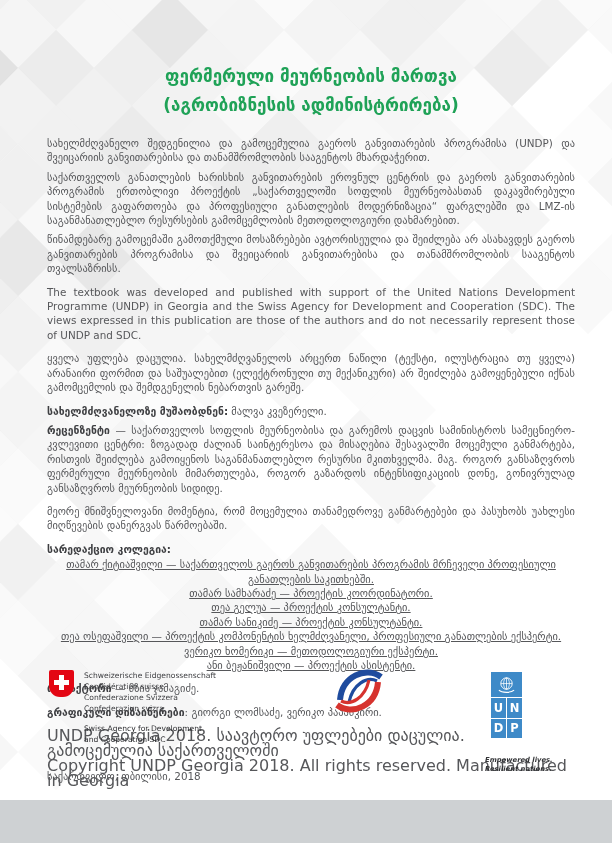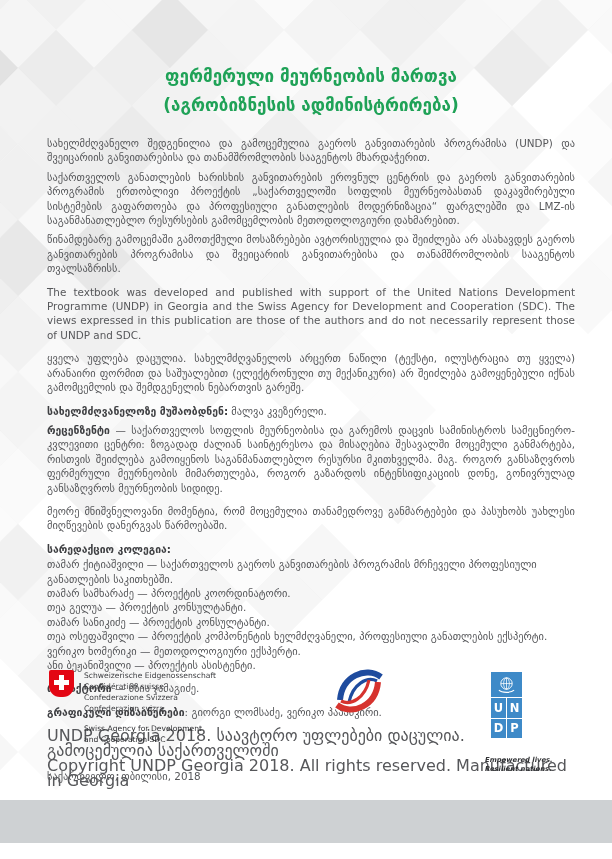--- a/index.html
+++ b/index.html
@@ -9,21 +9,21 @@
     font-family:"DejaVu Sans",sans-serif;color:#56575a;
   }
   .pattern{position:absolute;inset:0;overflow:hidden;pointer-events:none;}
   .dm{position:absolute;width:54px;height:54px;transform:rotate(45deg);}
   .content{position:absolute;left:47px;top:62px;width:528px;z-index:2;}
   .title{margin:0 0 16px 0;text-align:center;color:#1fa257;font-size:17px;font-weight:bold;line-height:29px;}
   .content p{margin:0 0 5px 0;font-size:10.4px;line-height:14.4px;text-align:justify;}
   .content p.nojust{text-align:left;}
   .content p.gap{margin-top:9px;}
   b.lbl{color:#3e3f42;font-weight:bold;}
-  .members div{font-size:10.4px;line-height:14.4px;text-align:left;}
+  .members div{font-size:10.4px;line-height:14.4px;text-align:center;text-decoration:underline;}
   .copy{margin-top:9px;}
   .copy div{font-size:16px;line-height:15px;}
   
   .logos{position:absolute;left:47px;top:664px;width:528px;height:110px;z-index:2;}
   
   .sdc{position:absolute;left:2px;top:6px;display:flex;}
   .shield{position:relative;width:25px;height:27px;background:#e30613;border-radius:2px 2px 11px 11px;flex:0 0 auto;}
   .shield .cv{position:absolute;left:10px;top:5px;width:5px;height:15px;background:#ffffff;}
   .shield .ch{position:absolute;left:5px;top:10px;width:15px;height:5px;background:#ffffff;}
   .sdc-text{margin-left:10px;color:#3c3d40;}

